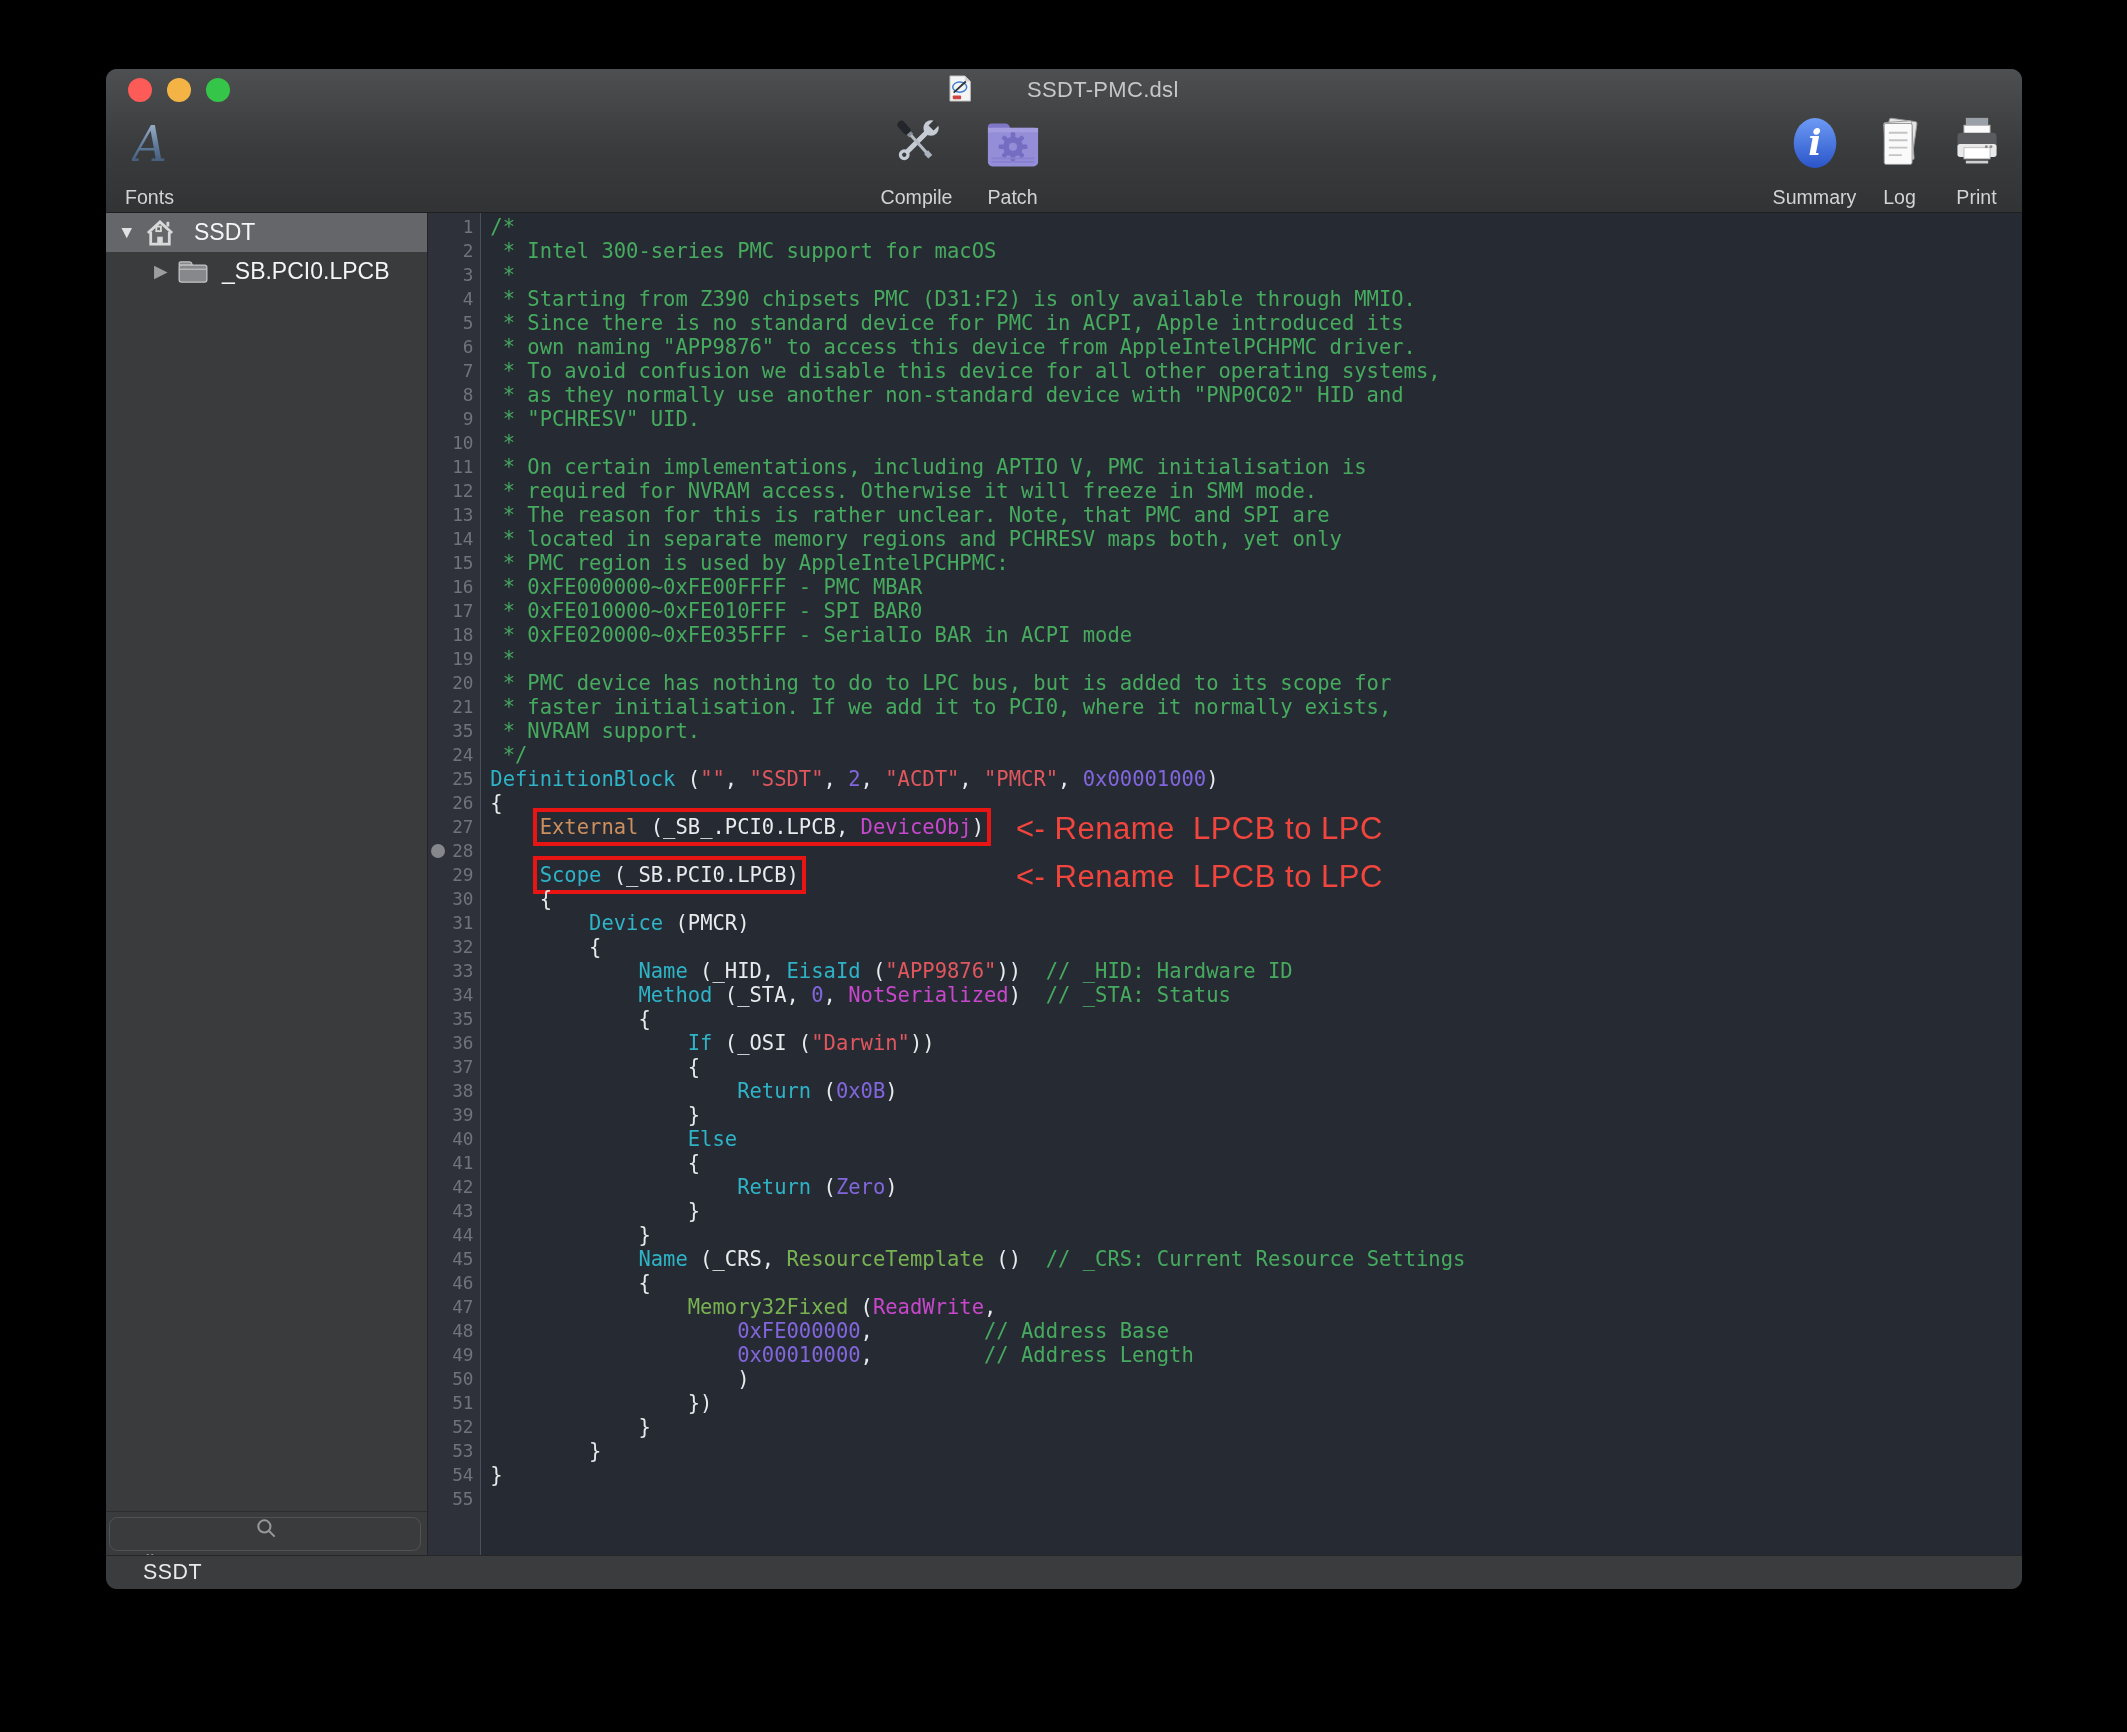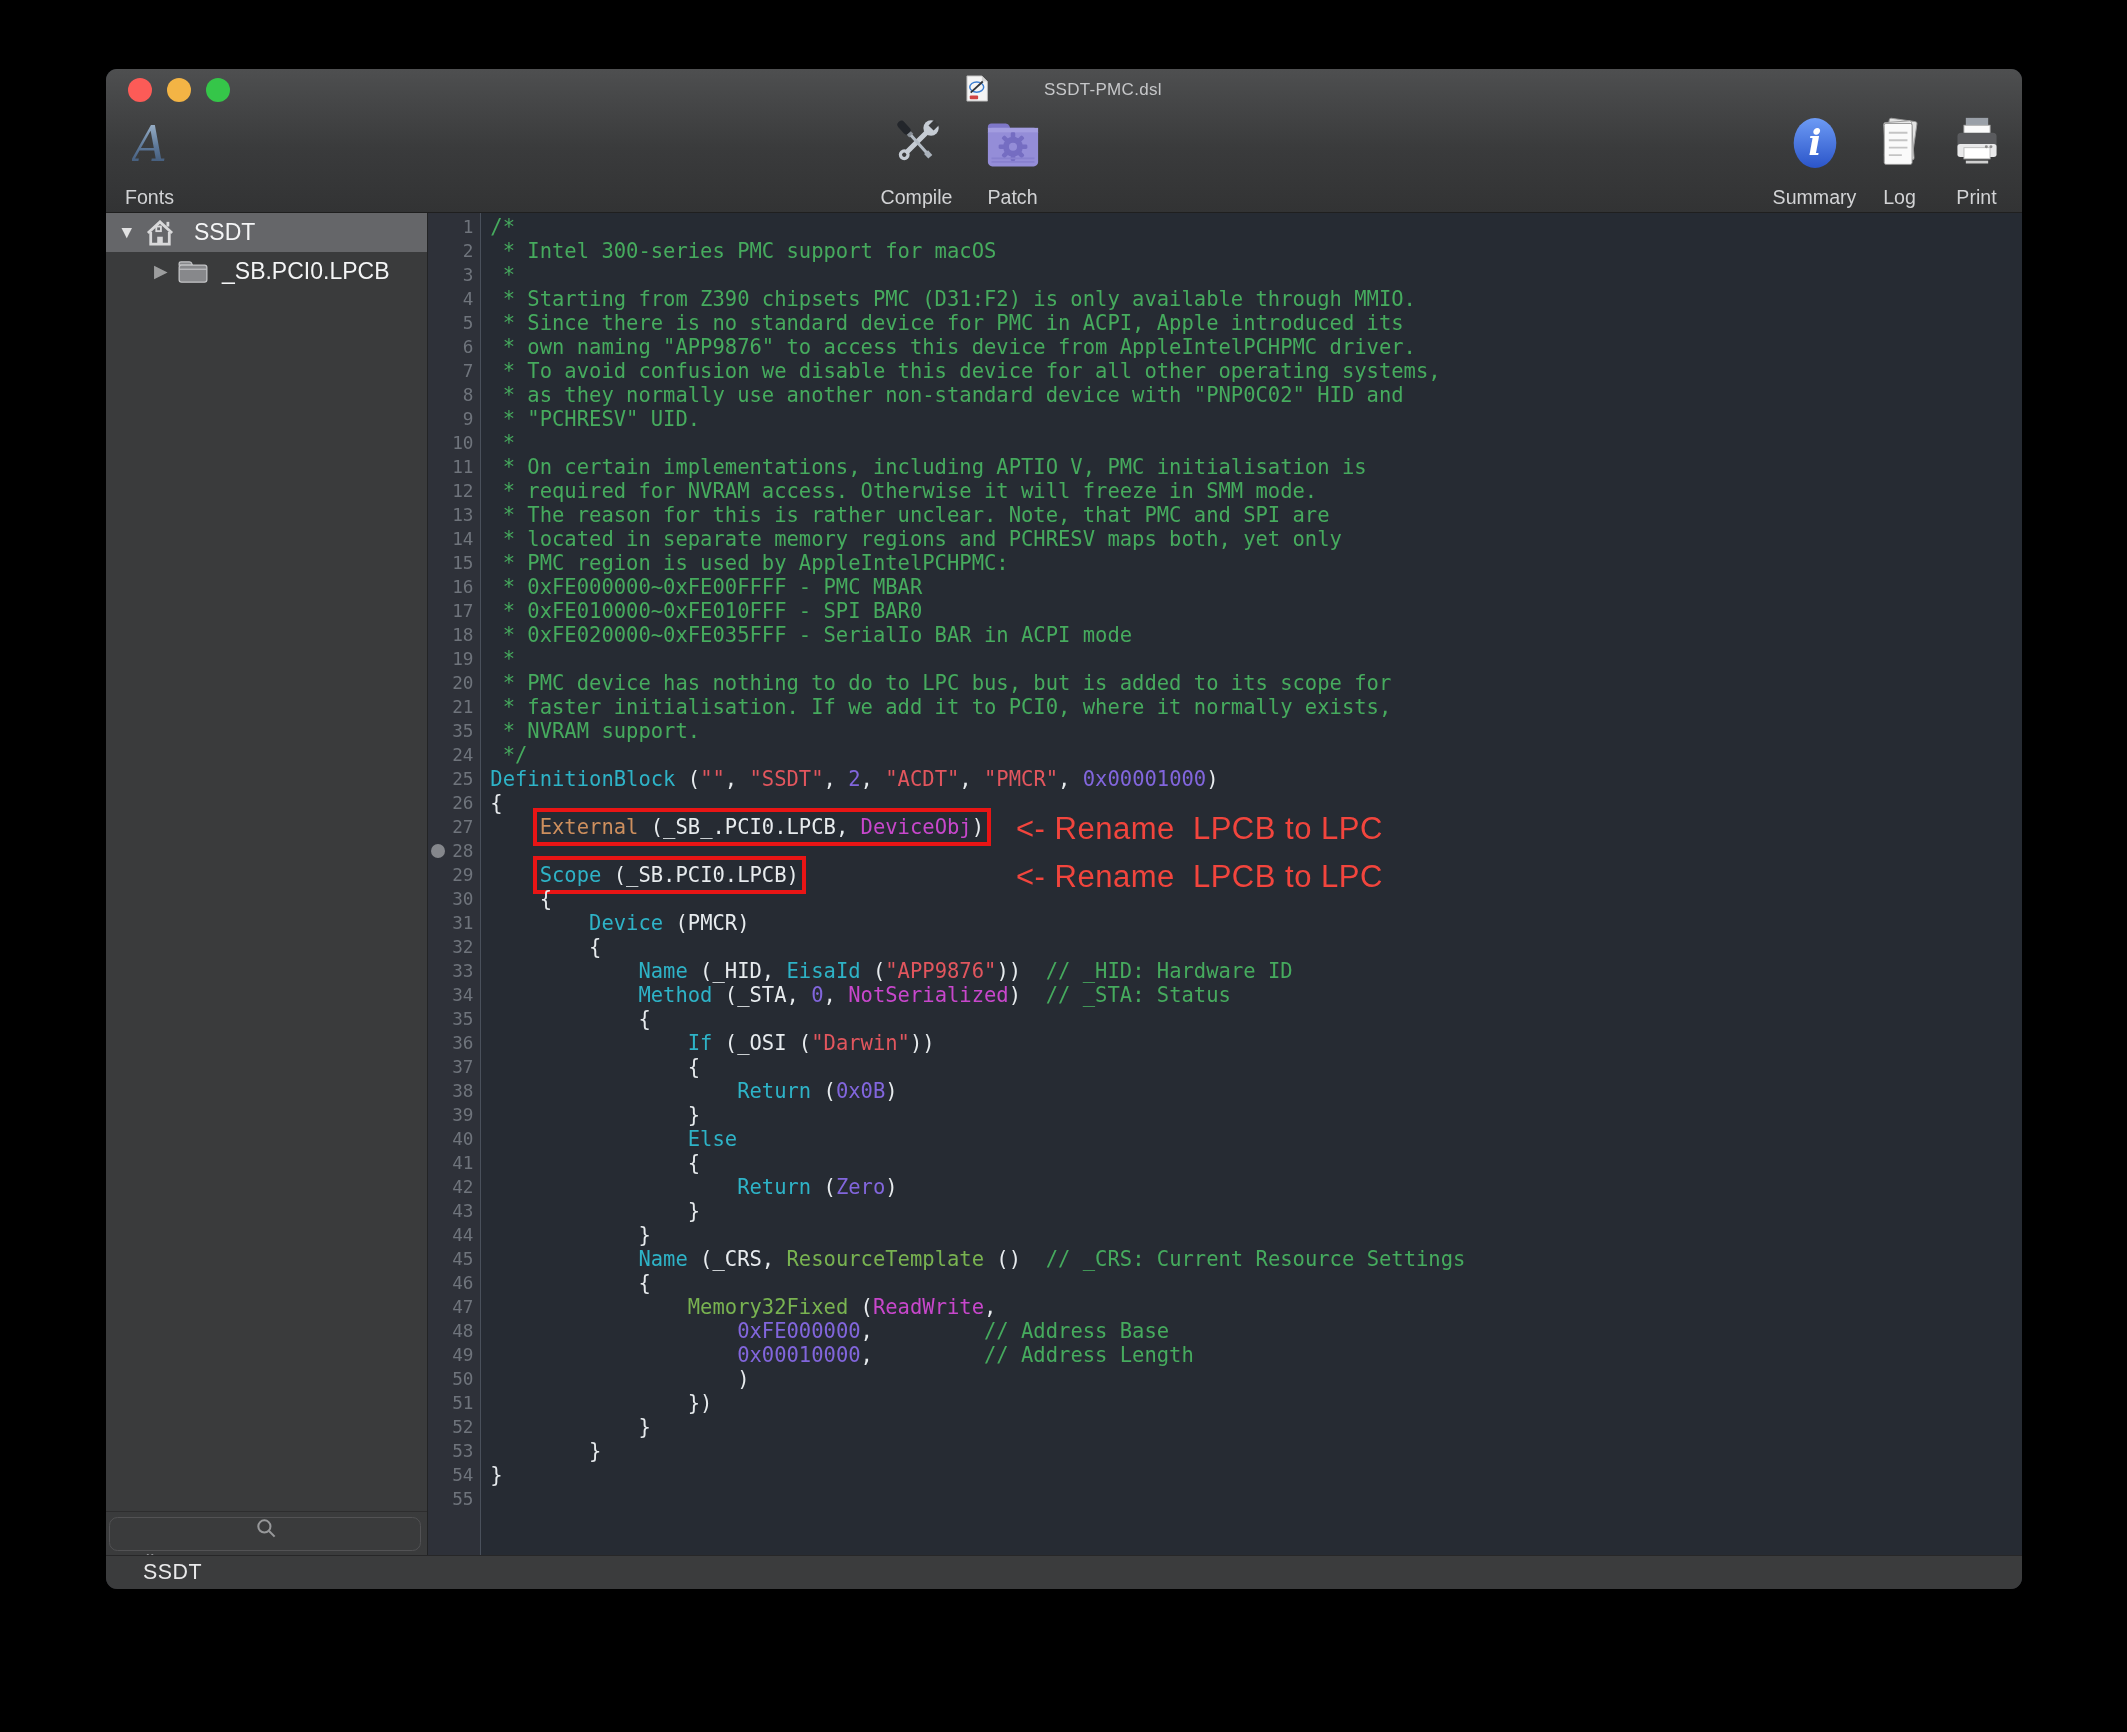--- a/index.html
+++ b/index.html
@@ -13,21 +13,21 @@
           background:linear-gradient(180deg,#4e4f50 0%,#434445 30%,#3a3b3c 55%,#323334 100%);
           border-bottom:0.9px solid #1f1f1f;box-sizing:border-box;}
   .titlebar{position:absolute;left:0;top:0;width:100%;height:41px;
             display:flex;align-items:center;justify-content:center;}
   .tlights{position:absolute;left:22.4px;top:9.3px;display:flex;gap:15px;}
   .tl{width:24px;height:24px;border-radius:50%;}
   .tl.red{background:var(--traffic_red);}
   .tl.yellow{background:var(--traffic_yellow);}
   .tl.green{background:var(--traffic_green);}
   .titlegroup{display:flex;align-items:center;gap:9.3px;}
-  .titletext{font-size:17px;color:#c6c7c9;letter-spacing:0.3px;margin-left:46px;}
+  .titletext{font-size:22px;color:#c6c7c9;letter-spacing:0.3px;margin-left:46px;}
   .tbitem{position:absolute;top:43px;width:121px;text-align:center;cursor:default;}
   .tbicon{height:58px;display:flex;align-items:flex-end;justify-content:center;}
   .tblabel{margin-top:16px;font-size:19.6px;color:#d2d3d5;}
   .fonts-a{font-family:"DejaVu Serif",serif;font-style:italic;font-size:48px;line-height:52px;
            background:linear-gradient(180deg,#a9bfd4 0%,#5d7899 55%,#39506f 100%);
            -webkit-background-clip:text;background-clip:text;color:transparent;}
   
   .sidebar{position:absolute;left:0;top:144px;width:322px;bottom:34px;background:#3a3b3c;
            border-right:1.9px solid #222324;box-sizing:border-box;}
   .srow{position:relative;height:39px;display:flex;align-items:center;font-size:23px;color:#f4f5f6;}

